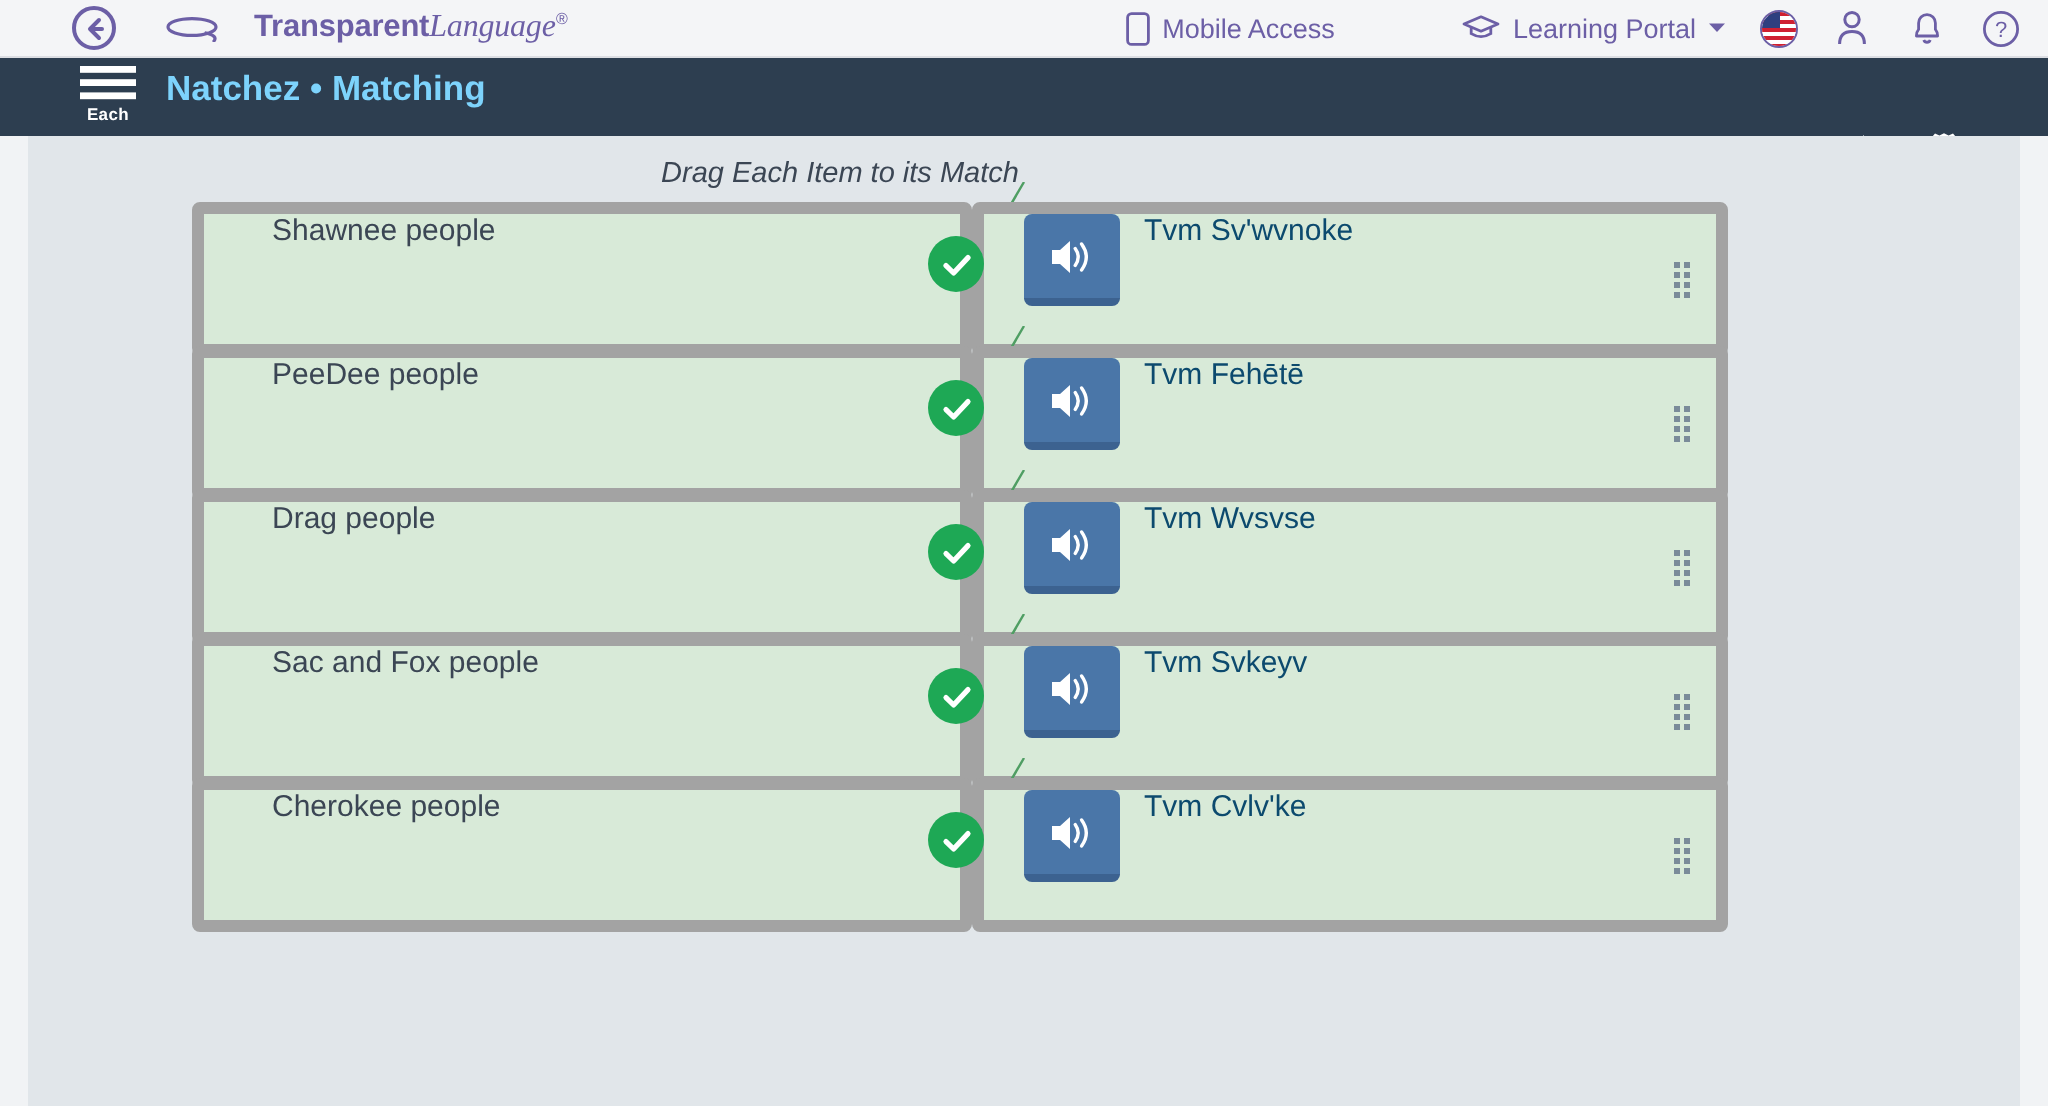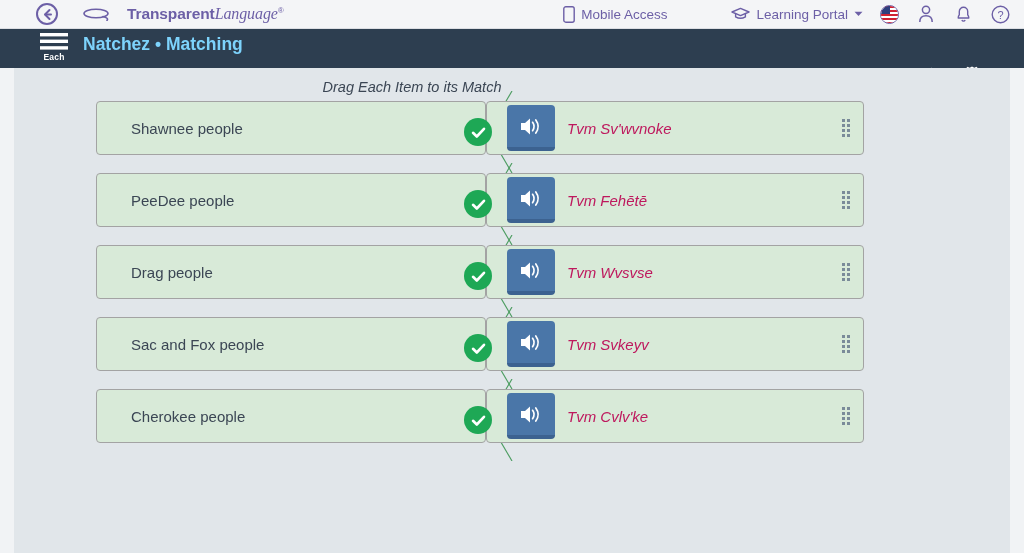--- a/index.html
+++ b/index.html
@@ -109,45 +109,45 @@
     width: 1024px; height: 485px;
     background: #e1e6ea;
   }
   .side-pane {
     position: absolute; top: 0; width: 14px; height: 485px; background: #f1f3f5;
   }
   .side-left { left: 0; }
   .side-right { right: 0; }
 
   .instruction {
-    position: absolute; left: 0; top: 11px; width: 808px;
+    position: absolute; left: 8px; top: 11px; width: 808px;
     text-align: center; font-style: italic;
     font-size: 14.5px; color: #3b4654; padding-left: 16px;
   }
 
   .board { position: absolute; left: 96px; top: 33px; width: 768px; }
 
   .row {
     position: relative;
     height: 62px;
     margin-bottom: 10px;
     display: flex;
   }
   .card {
     background: #d8ead8;
-    border: 1px solid #a3a3a3;
+    border: 6px solid #a3a3a3;
     border-radius: 4px;
-    height: 54px;
-    display: flex; align-items: center;
+    height: 77px;
+    display: flex; align-items: flex-start;
     cursor: pointer;
   }
   .card-left { width: 390px; padding-left: 34px; }
   .card-right { width: 378px; margin-left: 0px; padding-left: 20px; position: relative; }
   .prompt-text { font-size: 15px; color: #3b4654; }
-  .answer-text { font-size: 15px; color: #be185d; margin-left: 12px; font-style: italic; }
+  .answer-text { font-size: 15px; color: #0c4a6e; margin-left: 12px; }
 
   .speaker-btn {
     width: 48px; height: 46px;
     background: #4a76a8;
     border-bottom: 4px solid #3c6290;
     border-radius: 4px;
     display: flex; align-items: center; justify-content: center;
     cursor: pointer; flex: none;
   }
 

